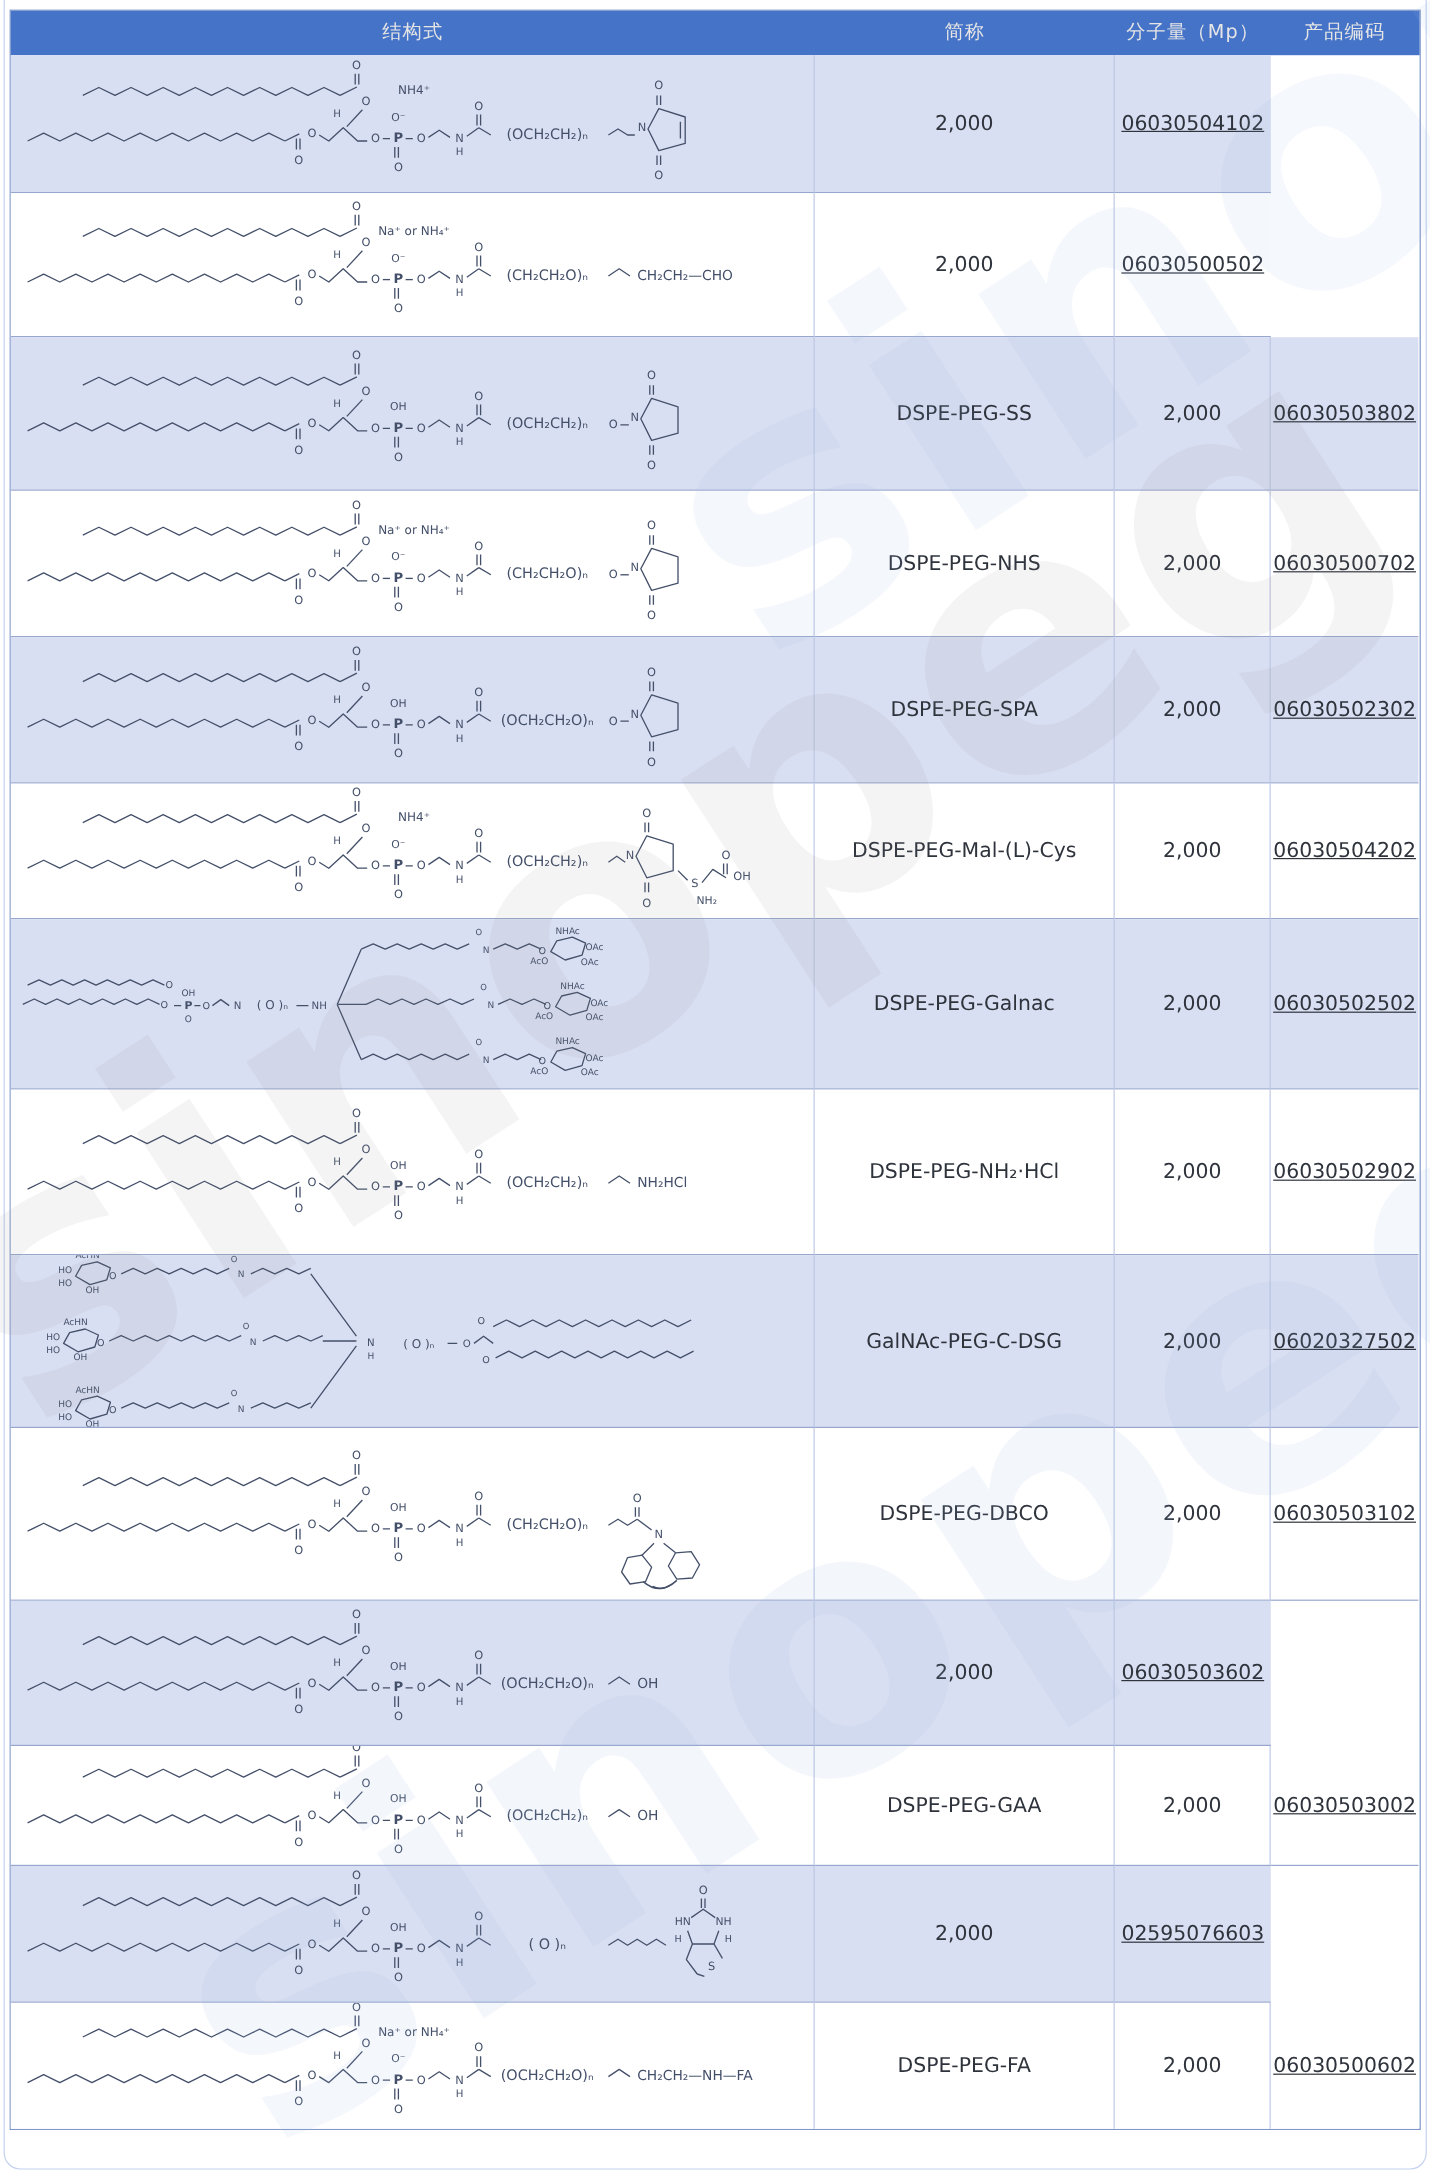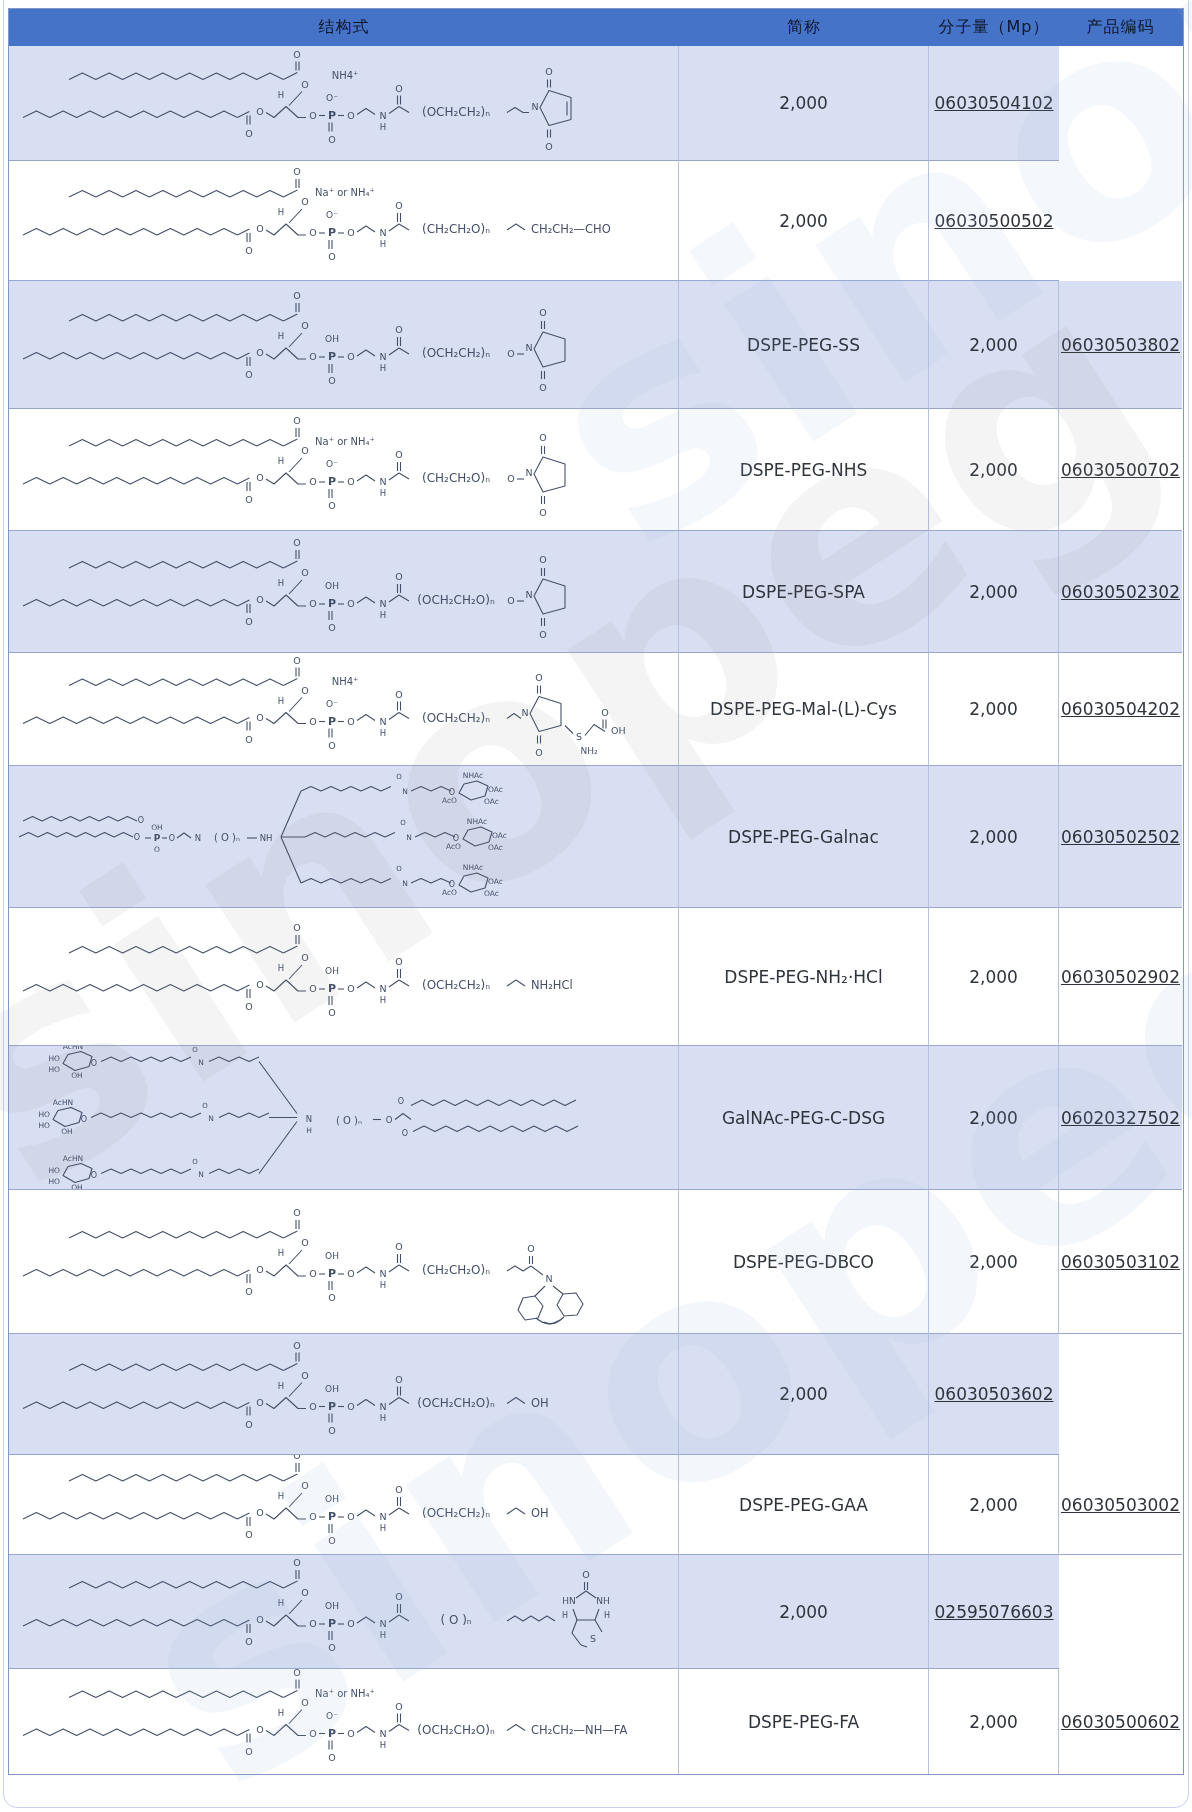--- a/index.html
+++ b/index.html
@@ -1,20 +1,20 @@
 <!DOCTYPE html>
 <html><head>
 <meta charset="utf-8">
 <style>
   html,body{margin:0;padding:0;background:#ffffff;font-family:"DejaVu Sans","Liberation Sans",sans-serif;}
   .page{position:relative;width:1192px;height:1812px;overflow:hidden;background:#fff;}
   .frame{position:absolute;left:3px;top:-12px;right:3px;bottom:4px;border:1px solid #c3d2ee;border-radius:14px;pointer-events:none;}
   .tbl{position:absolute;left:8px;top:8px;width:1176px;border:1.5px solid #7f97c9;box-sizing:border-box;background:#fff;}
   .hrow{display:grid;grid-template-columns:670px 250px 130px 123px;height:37px;background:#4573c8;}
-  .hcell{display:flex;align-items:center;justify-content:center;color:#0f172a;font-size:16px;letter-spacing:1px;}
+  .hcell{display:flex;align-items:center;justify-content:center;color:#e5e5e5;font-size:16px;letter-spacing:1px;}
   .row{display:grid;grid-template-columns:670px 250px 130px 123px;}
   .row.odd .cell{background:#d9dff2;}
   .row.even .cell{background:#ffffff;}
   .cell{border-bottom:1px solid #98a7cd;border-right:1px solid #b6c1e0;display:flex;align-items:center;justify-content:center;font-size:17px;color:#2e333c;box-sizing:border-box;overflow:hidden;}
   .cell:last-child{border-right:none;text-decoration:underline;}
   .row:last-child .cell{border-bottom:none;}
   .cell.struct{justify-content:flex-start;}
   .wm{position:absolute;font-weight:700;font-size:300px;transform:rotate(-33deg);pointer-events:none;white-space:nowrap;z-index:30;letter-spacing:6px;font-family:"DejaVu Sans",sans-serif;}
   svg text{font-family:"DejaVu Sans","Liberation Sans",sans-serif;}
 </style>

